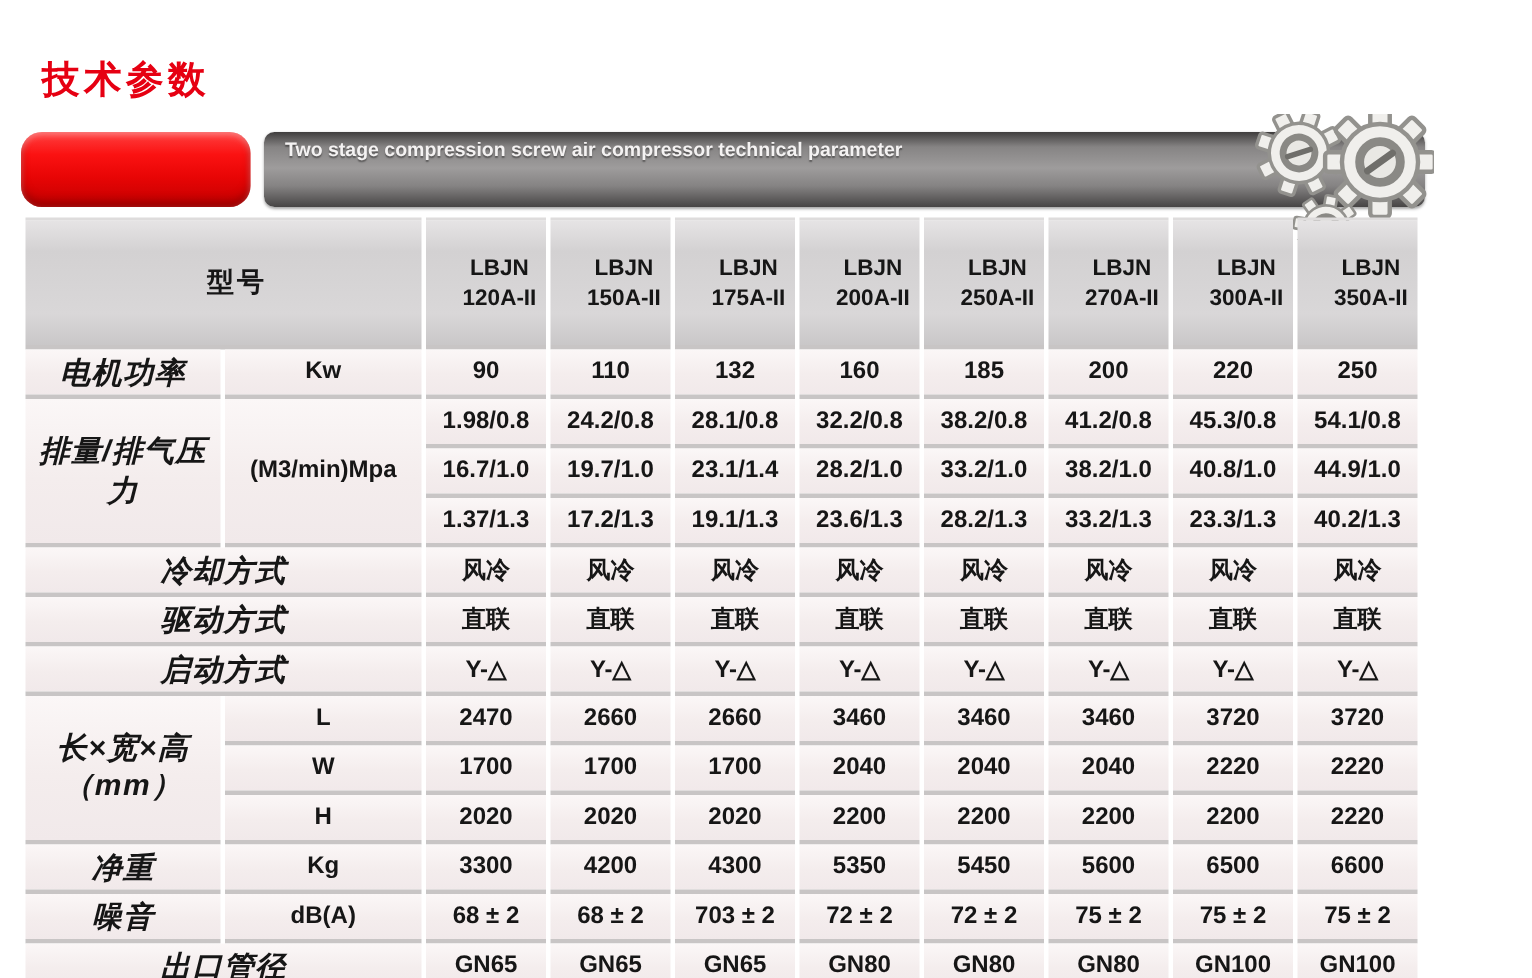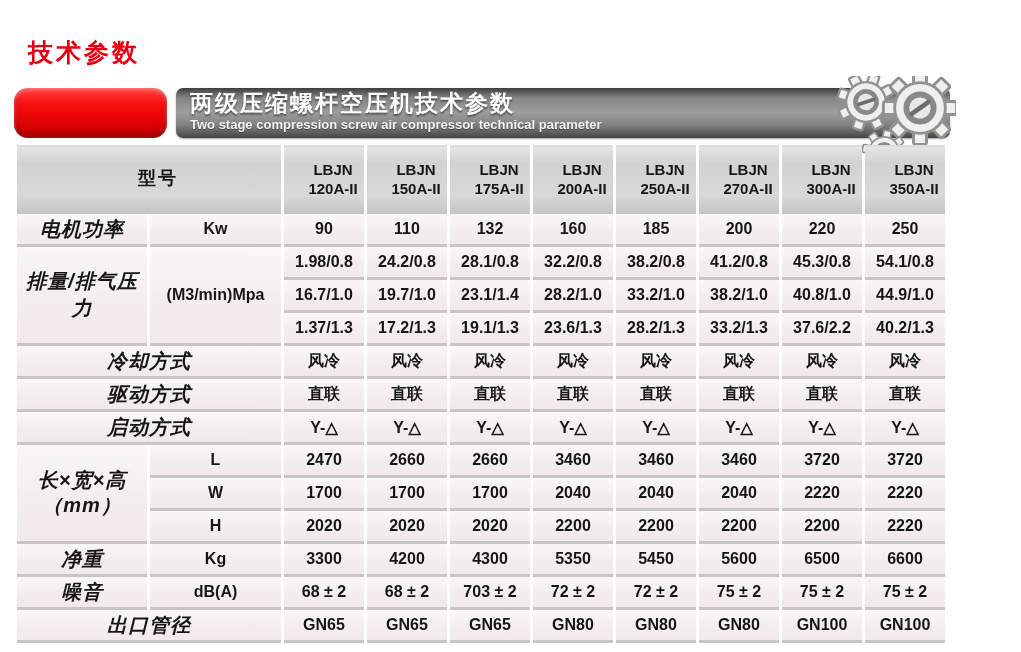--- a/index.html
+++ b/index.html
@@ -21,39 +21,38 @@
   .title-zh { color:#ffffff; font-size:23px; font-weight:bold; letter-spacing:2px;
     text-shadow:0 2px 2px rgba(0,0,0,.45); line-height:1.1; }
   .title-en { color:#f4f2f2; font-size:13px; font-weight:bold; margin-top:1px;
     text-shadow:0 1px 1px rgba(0,0,0,.4); }
   .gears { position:absolute; right:-6px; top:-12px; pointer-events:none; }
 
   table.spec { position:absolute; left:14px; top:145px; width:934px;
     table-layout:fixed; border-collapse:separate; border-spacing:3px 0; }
   th, td { font-weight:bold; text-align:center; vertical-align:middle; color:#161616;
     border-bottom:3px solid #c8c5c5; overflow:hidden; }
-  th { height:69px; font-size:15px; line-height:1.3; white-space:pre-line;
+  th { height:88px; font-size:15px; line-height:1.3; white-space:pre-line;
     border-top:2px solid #dedcdc;
     background:linear-gradient(180deg,#e6e4e5 0%,#d3d1d2 25%,#d9d7d8 75%,#c9c7c8 100%);padding-left:18px; }
   th.model { font-size:18px; letter-spacing:2px; }
   td { height:33px; font-size:16px;
     background:linear-gradient(180deg,#fbf7f7 0%,#f4eded 55%,#f1e9ea 100%); }
   td.lbl { font-size:20px; letter-spacing:1px;font-style:italic; }
   td.multiline { white-space:pre-line; line-height:1.25; }
   td.num { font-size:16px; }
 </style>
 </head>
 <body>
 
 <div class="section-label">技术参数</div>
 
 <div class="red-badge"></div>
 
 <div class="title-bar">
-  <div class="title-zh">两级压缩螺杆空压机技术参数</div>
   <div class="title-en">Two stage compression screw air compressor technical parameter</div>
   <svg class="gears" width="126" height="84" viewBox="0 0 126 84">
     <defs>
       <g id="gear">
         <g fill="#f0efec" stroke="#93928e" stroke-width="2.5">
           <rect x="-5.5" y="-31" width="11" height="13" rx="2"></rect>
           <rect x="-5.5" y="-31" width="11" height="13" rx="2" transform="rotate(45)"></rect>
           <rect x="-5.5" y="-31" width="11" height="13" rx="2" transform="rotate(90)"></rect>
           <rect x="-5.5" y="-31" width="11" height="13" rx="2" transform="rotate(135)"></rect>
           <rect x="-5.5" y="-31" width="11" height="13" rx="2" transform="rotate(180)"></rect>
@@ -139,21 +138,21 @@
     <td class="num">40.8/1.0</td>
     <td class="num">44.9/1.0</td>
   </tr>
   <tr>
     <td class="num">1.37/1.3</td>
     <td class="num">17.2/1.3</td>
     <td class="num">19.1/1.3</td>
     <td class="num">23.6/1.3</td>
     <td class="num">28.2/1.3</td>
     <td class="num">33.2/1.3</td>
-    <td class="num">37.6/2.2</td>
+    <td class="num">23.3/1.3</td>
     <td class="num">40.2/1.3</td>
   </tr>
   <tr>
     <td class="lbl" colspan="2">冷却方式</td>
     <td>风冷</td>
     <td>风冷</td>
     <td>风冷</td>
     <td>风冷</td>
     <td>风冷</td>
     <td>风冷</td>

